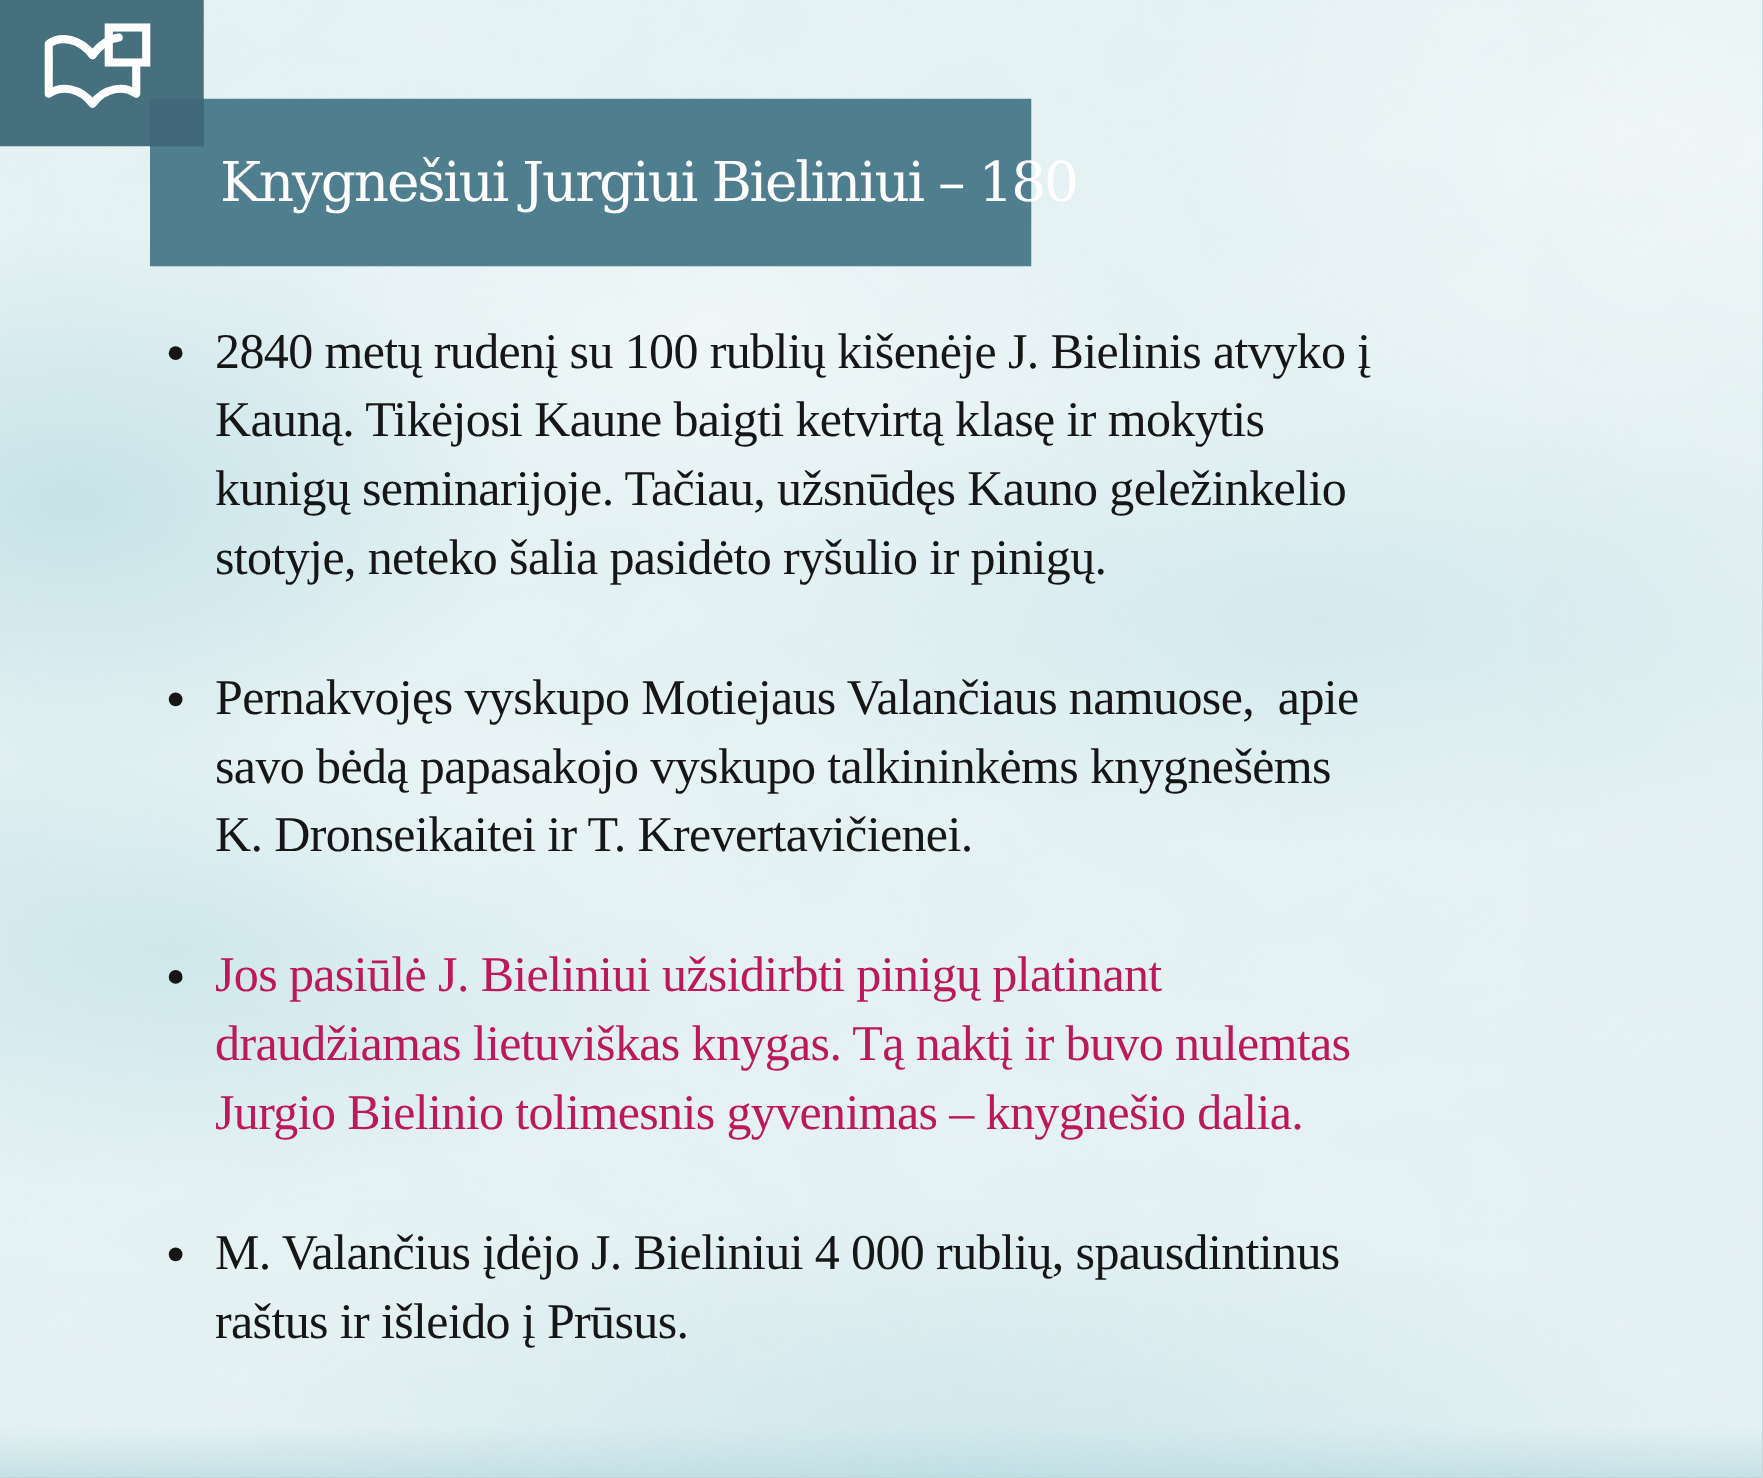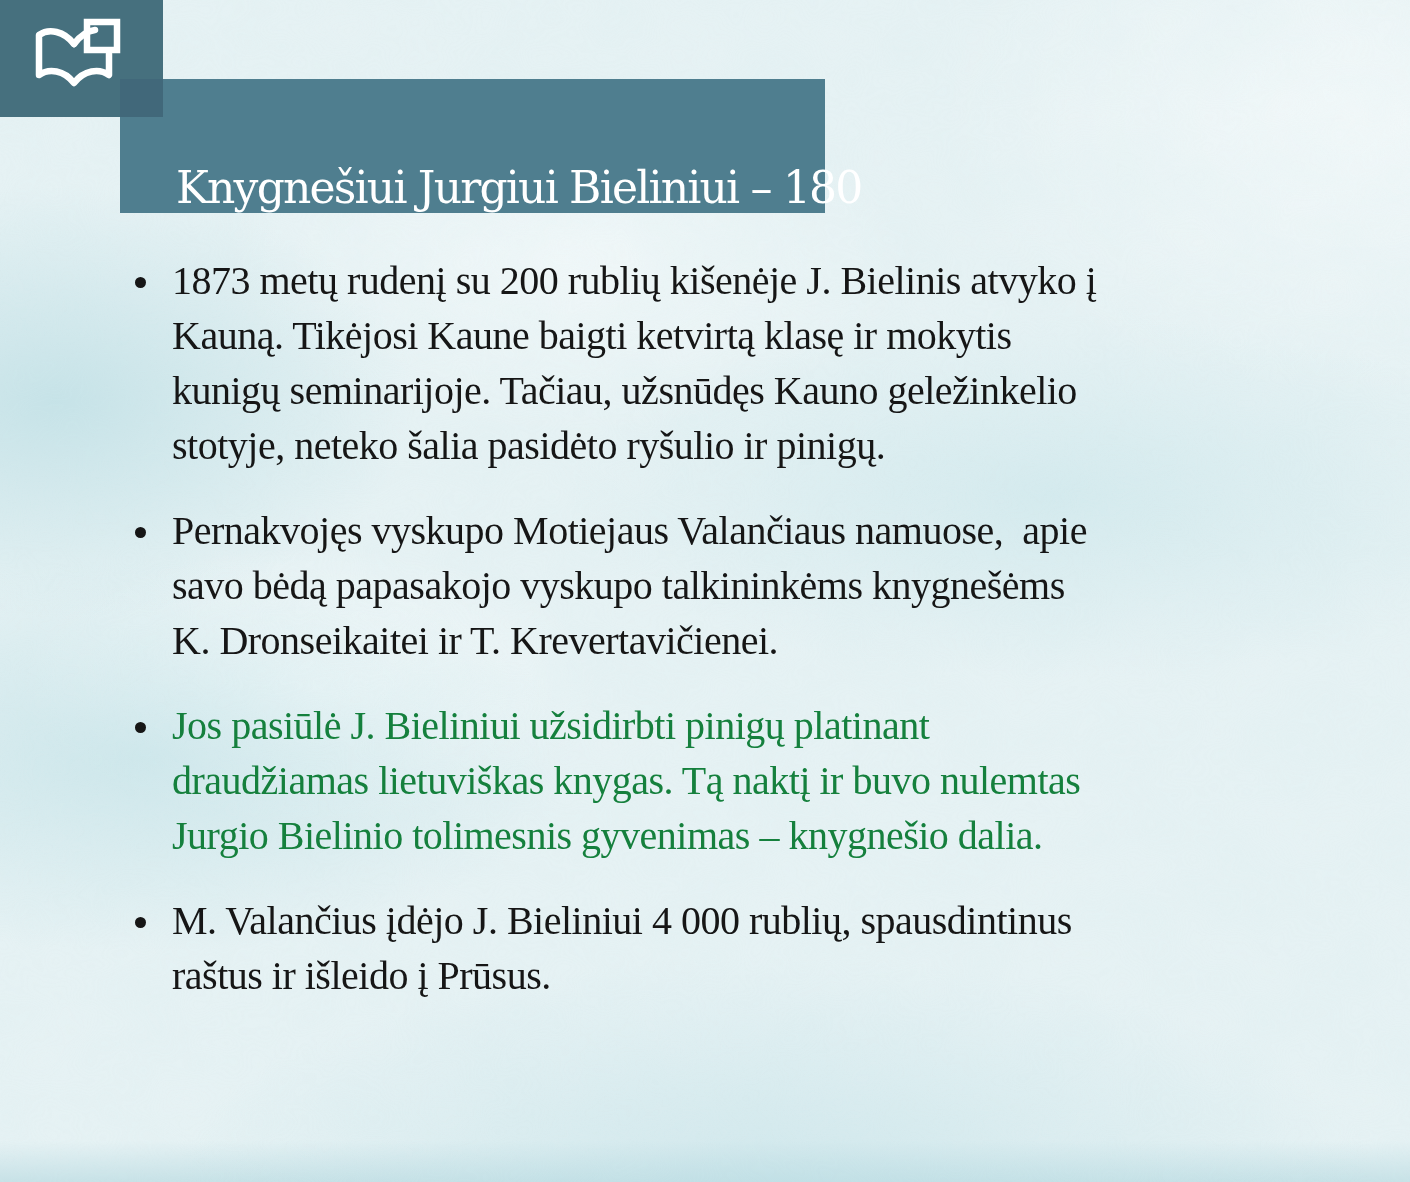--- a/index.html
+++ b/index.html
@@ -27,42 +27,42 @@
   .bg svg{position:absolute;inset:0;display:block;}
   
   .logo-tile{
     position:absolute;left:0;top:0;width:163px;height:117px;
     z-index:2;
   }
   .logo-tile svg{position:absolute;left:28px;top:18px;}
   
   .title-banner{
     position:absolute;left:120px;top:79px;width:705px;height:134px;
-    z-index:1;display:flex;align-items:flex-end;
+    z-index:1;display:flex;align-items:center;
     padding-left:56px;box-sizing:border-box;
   }
   
   .overlap{
     position:absolute;left:120px;top:79px;width:43px;height:38px;
     z-index:3;
   }
   .title-banner h1{
     margin:0;font-size:44px;font-weight:normal;letter-spacing:-1.8px;
     font-family:"DejaVu Serif","Liberation Serif",serif;
     white-space:nowrap;
   }
   
   .bullets{
     position:absolute;left:135px;top:253px;width:1180px;
     margin:0;padding:0;list-style:none;z-index:2;
   }
   .bullets li{
     display:grid;grid-template-columns:37px 1fr;
   }
-  .bullets li + li{margin-top:30px;}
+  .bullets li + li{margin-top:57px;}
   .bullets .dot{
     width:11px;height:11px;border-radius:50%;
     margin-top:24px;
   }
   .bullets p{
     margin:0;
     font-size:40px;line-height:55px;letter-spacing:-0.5px;
     white-space:pre-wrap;
   }
 </style>
@@ -96,34 +96,34 @@
 
   <div class="title-banner" style="background: rgb(79, 126, 143);">
     <h1 style="color: rgb(255, 255, 255);">Knygnešiui Jurgiui Bieliniui – 180</h1>
   </div>
 
   <div class="overlap" style="background: rgb(65, 104, 122);"></div>
 
   <ul class="bullets">
     <li>
       <span class="dot" style="background: rgb(22, 22, 22);"></span>
-      <p style="color: rgb(22, 22, 22);">1873 metų rudenį su 200 rublių kišenėje J. Bielinis atvyko į
+      <p style="color: rgb(22, 22, 22);">2840 metų rudenį su 100 rublių kišenėje J. Bielinis atvyko į
 Kauną. Tikėjosi Kaune baigti ketvirtą klasę ir mokytis
 kunigų seminarijoje. Tačiau, užsnūdęs Kauno geležinkelio
 stotyje, neteko šalia pasidėto ryšulio ir pinigų.</p>
     </li>
     <li>
       <span class="dot" style="background: rgb(22, 22, 22);"></span>
       <p style="color: rgb(22, 22, 22);">Pernakvojęs vyskupo Motiejaus Valančiaus namuose,  apie
 savo bėdą papasakojo vyskupo talkininkėms knygnešėms
 K. Dronseikaitei ir T. Krevertavičienei.</p>
     </li>
     <li>
       <span class="dot" style="background: rgb(22, 22, 22);"></span>
-      <p style="color: #15803d;">Jos pasiūlė J. Bieliniui užsidirbti pinigų platinant
+      <p style="color: #be185d;">Jos pasiūlė J. Bieliniui užsidirbti pinigų platinant
 draudžiamas lietuviškas knygas. Tą naktį ir buvo nulemtas
 Jurgio Bielinio tolimesnis gyvenimas – knygnešio dalia.</p>
     </li>
     <li>
       <span class="dot" style="background: rgb(22, 22, 22);"></span>
       <p style="color: rgb(22, 22, 22);">M. Valančius įdėjo J. Bieliniui 4 000 rublių, spausdintinus
 raštus ir išleido į Prūsus.</p>
     </li>
   </ul>
 

